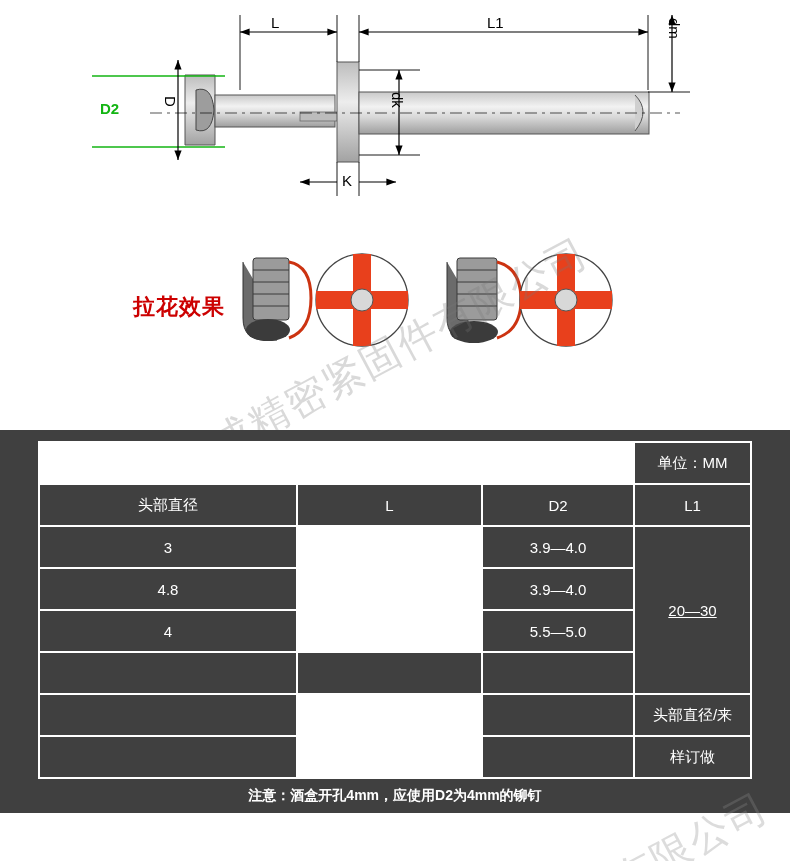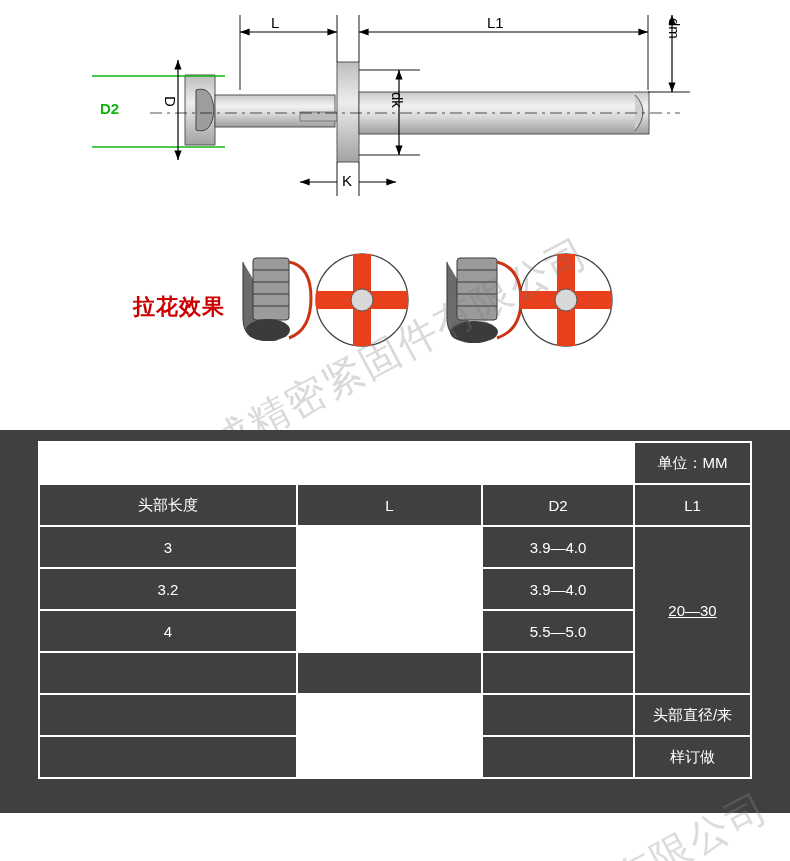--- a/index.html
+++ b/index.html
@@ -290,33 +290,33 @@
         <col style="width:185px">
         <col style="width:152px">
         <col style="width:117px">
       </colgroup>
       <tbody>
         <tr>
           <td class="note-row" colspan="3">主：数值为单批次人工测量，存在一定误差，请以实物为准，介意者慎拍或联系客服!</td>
           <td class="unit-cell">单位：MM</td>
         </tr>
         <tr>
-          <td class="hdr">头部长度</td>
+          <td class="hdr">头部直径</td>
           <td class="hdr">L</td>
           <td class="hdr">D2</td>
           <td class="hdr">L1</td>
         </tr>
         <tr>
           <td>3</td>
           <td class="white-cell">12/13/14/15</td>
           <td>3.9—4.0</td>
           <td class="l1span" rowspan="4">20—30</td>
         </tr>
         <tr>
-          <td>3.2</td>
+          <td>4.8</td>
           <td class="white-cell">12/13/14/15</td>
           <td>3.9—4.0</td>
         </tr>
         <tr>
           <td>4</td>
           <td class="white-cell">12/13/14/15/16/17</td>
           <td>5.5—5.0</td>
         </tr>
         <tr>
           <td></td>
@@ -331,15 +331,16 @@
         </tr>
         <tr>
           <td></td>
           <td class="white-cell"></td>
           <td></td>
           <td class="support">样订做</td>
         </tr>
       </tbody>
     </table>
 
+    <div class="footer-note">注意：酒盒开孔4mm，应使用D2为4mm的铆钉</div>
   </div>
 
 </div>
 
 </body></html>

